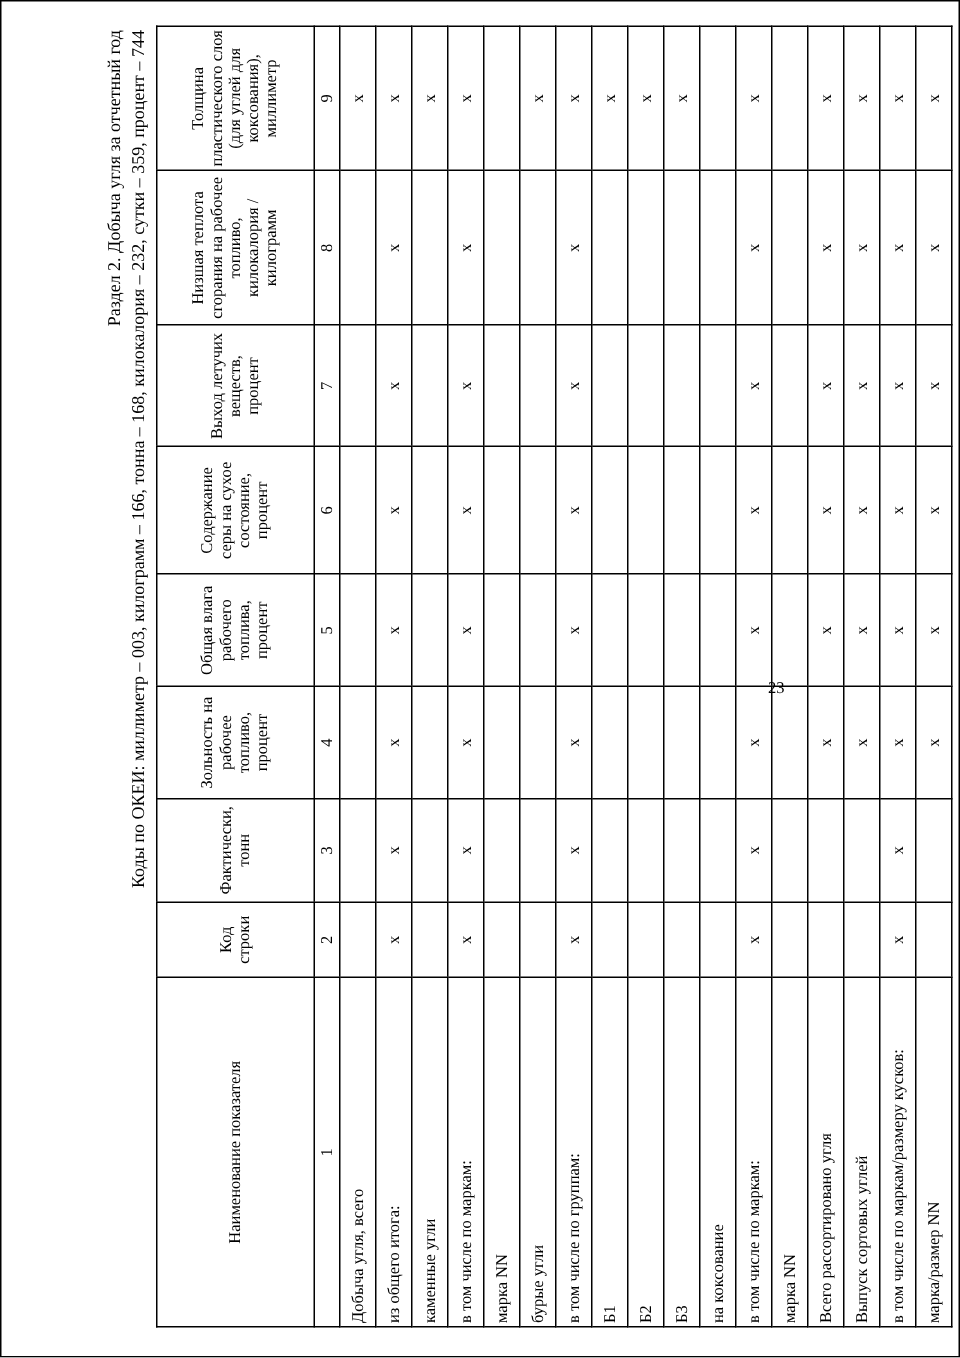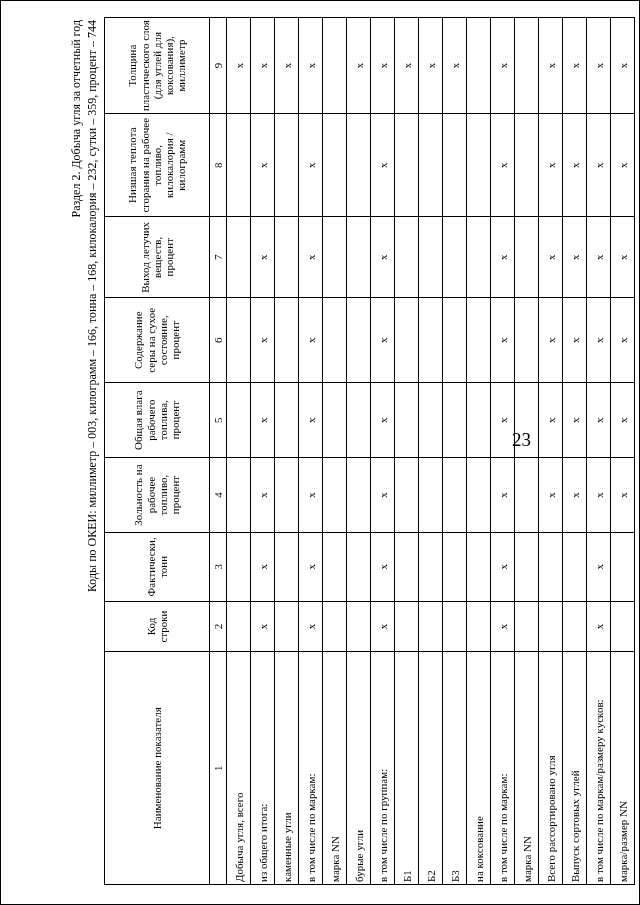--- a/index.html
+++ b/index.html
@@ -35,22 +35,22 @@
   }
   .colnum{height:16px;font-size:11px;text-align:center}
   .grid tbody td{height:23px;font-size:11px;vertical-align:middle}
   td.name{text-align:left;white-space:nowrap}
   td.mark{text-align:center}
   .ind0{padding-left:3px}
   .ind1{padding-left:15px}
   .ind2{padding-left:27px}
   .ind3{padding-left:40px}
   .pagenum{
-    position:absolute;left:511px;top:428px;
-    font-size:19px;background:transparent;
+    position:absolute;left:511px;top:452px;
+    font-size:11px;background:transparent;
   }
 </style>
 </head>
 <body>
 
 <div class="page">
 
   <div class="rot">
 
     <div class="doc-header">

